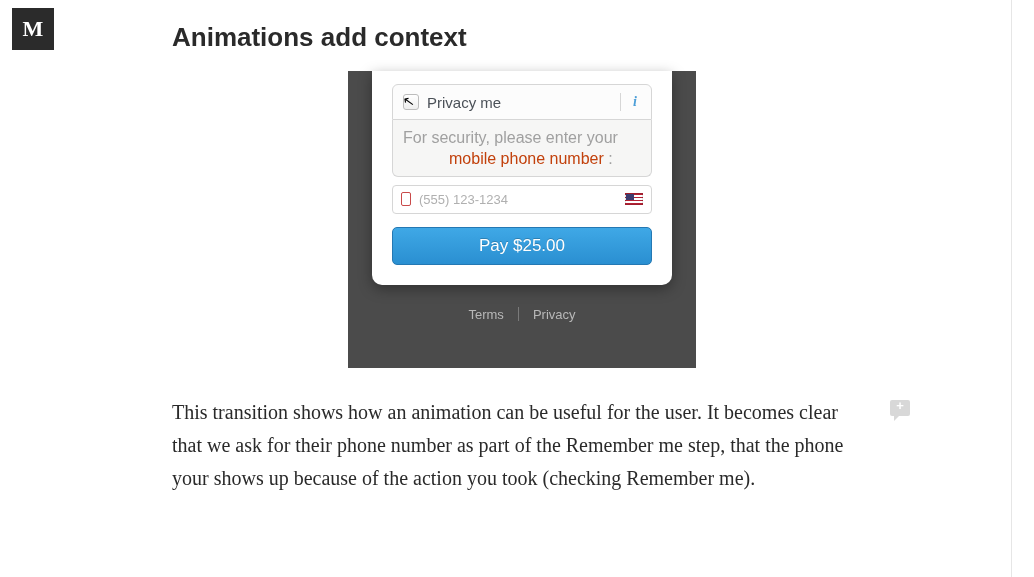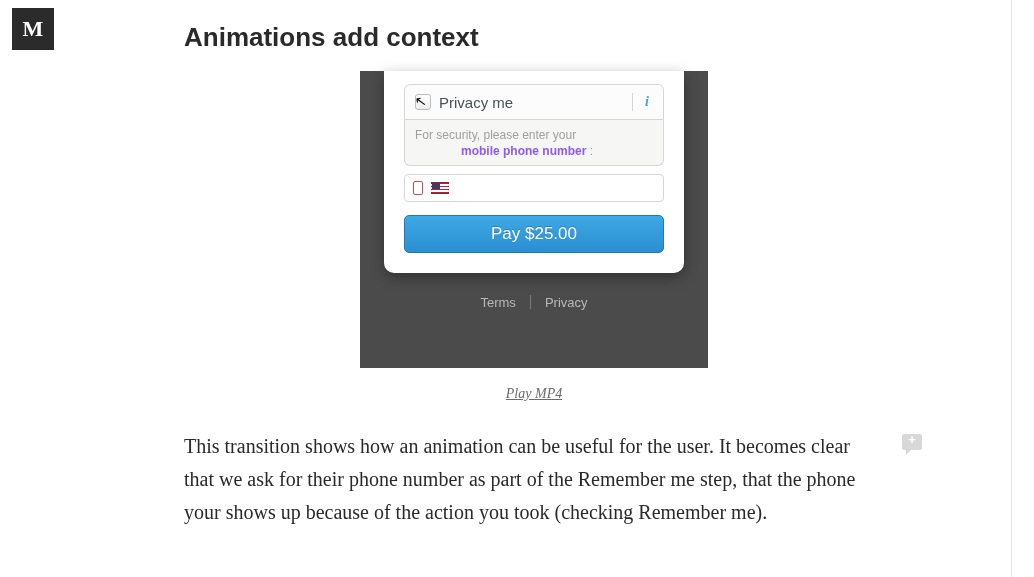--- a/index.html
+++ b/index.html
@@ -21,21 +21,21 @@
     color: #fff;
     display: flex;
     align-items: center;
     justify-content: center;
     font-family: Georgia, serif;
     font-weight: bold;
     font-size: 22px;
   }
   .article {
     position: absolute;
-    left: 184px;
+    left: 172px;
     top: 22px;
     width: 700px;
   }
   .heading {
     font-family: -apple-system, 'Helvetica Neue', Arial, sans-serif;
     font-weight: 700;
     font-size: 26px;
     color: #2a2a2a;
     margin-bottom: 18px;
   }
@@ -109,27 +109,27 @@
   }
   .security-box {
     border: 1px solid #d6d6d6;
     border-top: none;
     border-radius: 0 0 6px 6px;
     padding: 8px 10px 6px 10px;
     background: #f6f6f5;
   }
   .security-text {
     font-family: 'Helvetica Neue', Arial, sans-serif;
-    font-size: 12px;
+    font-size: 16px;
     color: #a0a0a0;
     line-height: 1.3;
   }
   .security-bold {
-    color: #8b5cf6;
-    font-weight: 700;
+    color: #c2410c;
+    font-weight: 400;
     padding-left: 46px;
   }
   .phone-row {
     margin-top: 8px;
     border: 1px solid #d6d6d6;
     border-radius: 4px;
     background: #fff;
     padding: 6px 8px;
     display: flex;
     align-items: center;
@@ -280,38 +280,36 @@
 
         <div class="security-box">
           <div class="security-text">
             <span>For security, please enter your</span><br>
             <span class="security-bold">mobile phone number</span><span> :</span>
           </div>
         </div>
 
         <div class="phone-row">
           <span class="phone-icon"></span>
+          <span class="phone-placeholder">(555) 123-1234</span>
           <span class="flag"></span>
         </div>
 
         <div class="pay-btn">
           <span>Pay $25.00</span>
         </div>
       </div>
 
       <div class="footer-links">
         <span>Terms</span>
         <span class="footer-sep"></span>
         <span>Privacy</span>
       </div>
     </div>
 
-    <div class="caption">
-      <a href="#">Play MP4</a>
-    </div>
   </div>
 
   <div class="para-wrap">
     <span class="comment-bubble"></span>
     <p class="body-text">This transition shows how an animation can be useful for the user. It becomes clear that we ask for their phone number as part of the Remember me step, that the phone your shows up because of the action you took (checking Remember me).</p>
   </div>
 
 </div>
 
 </body></html>

